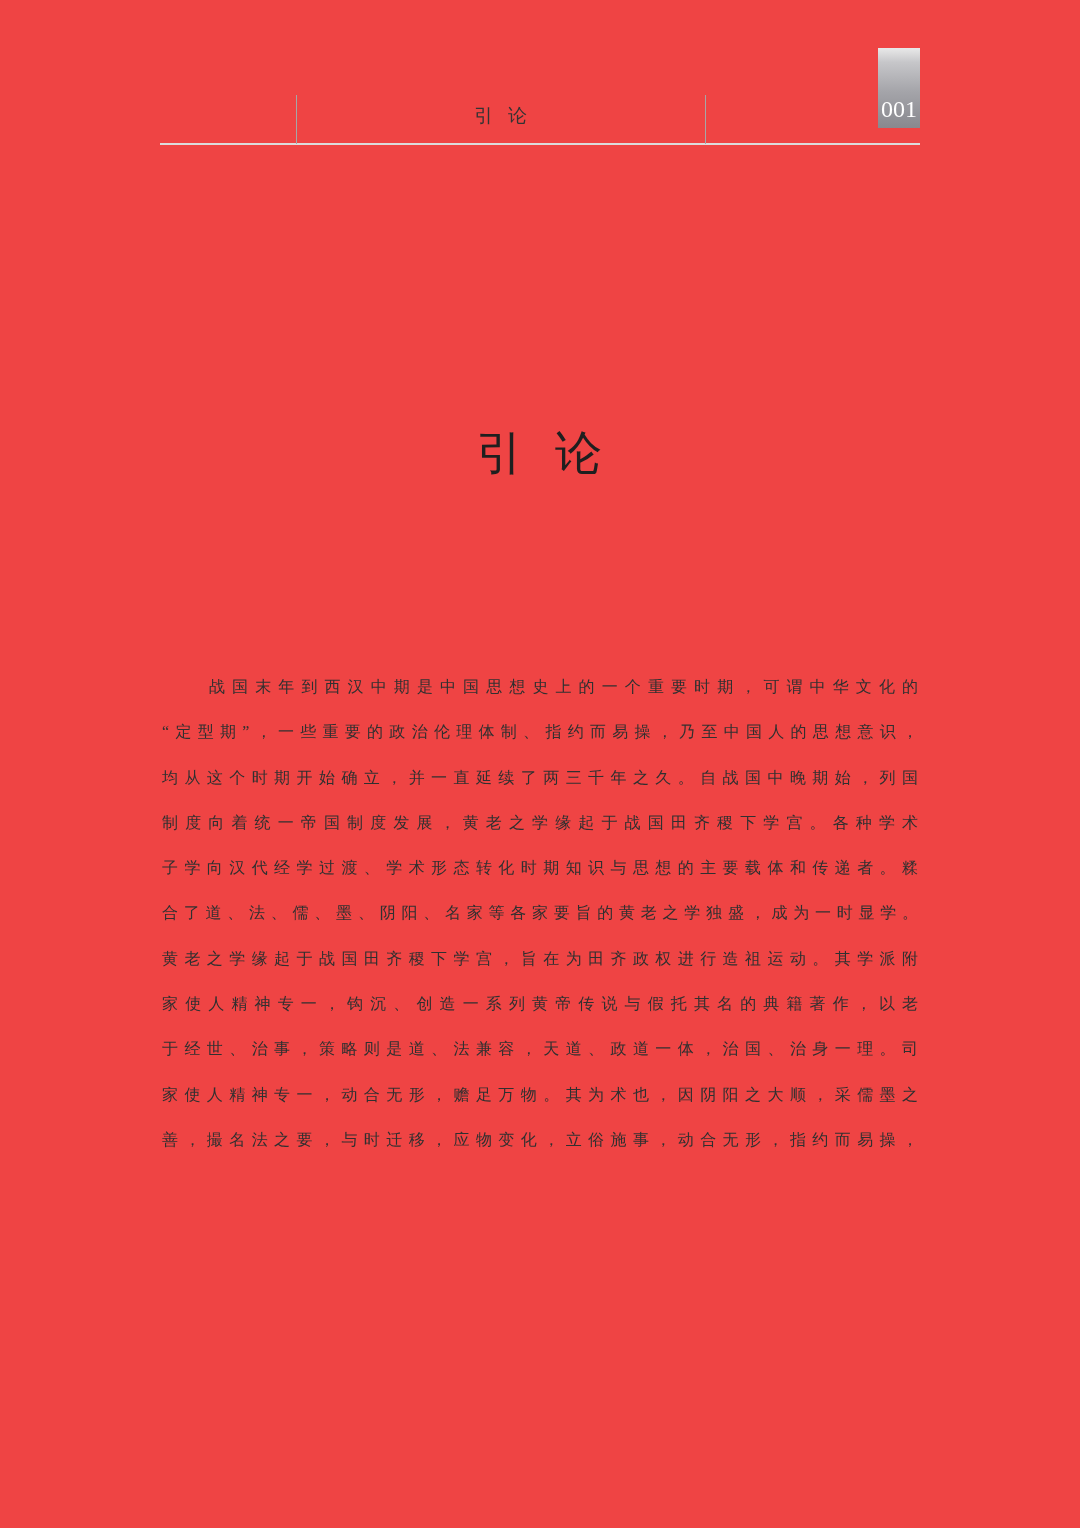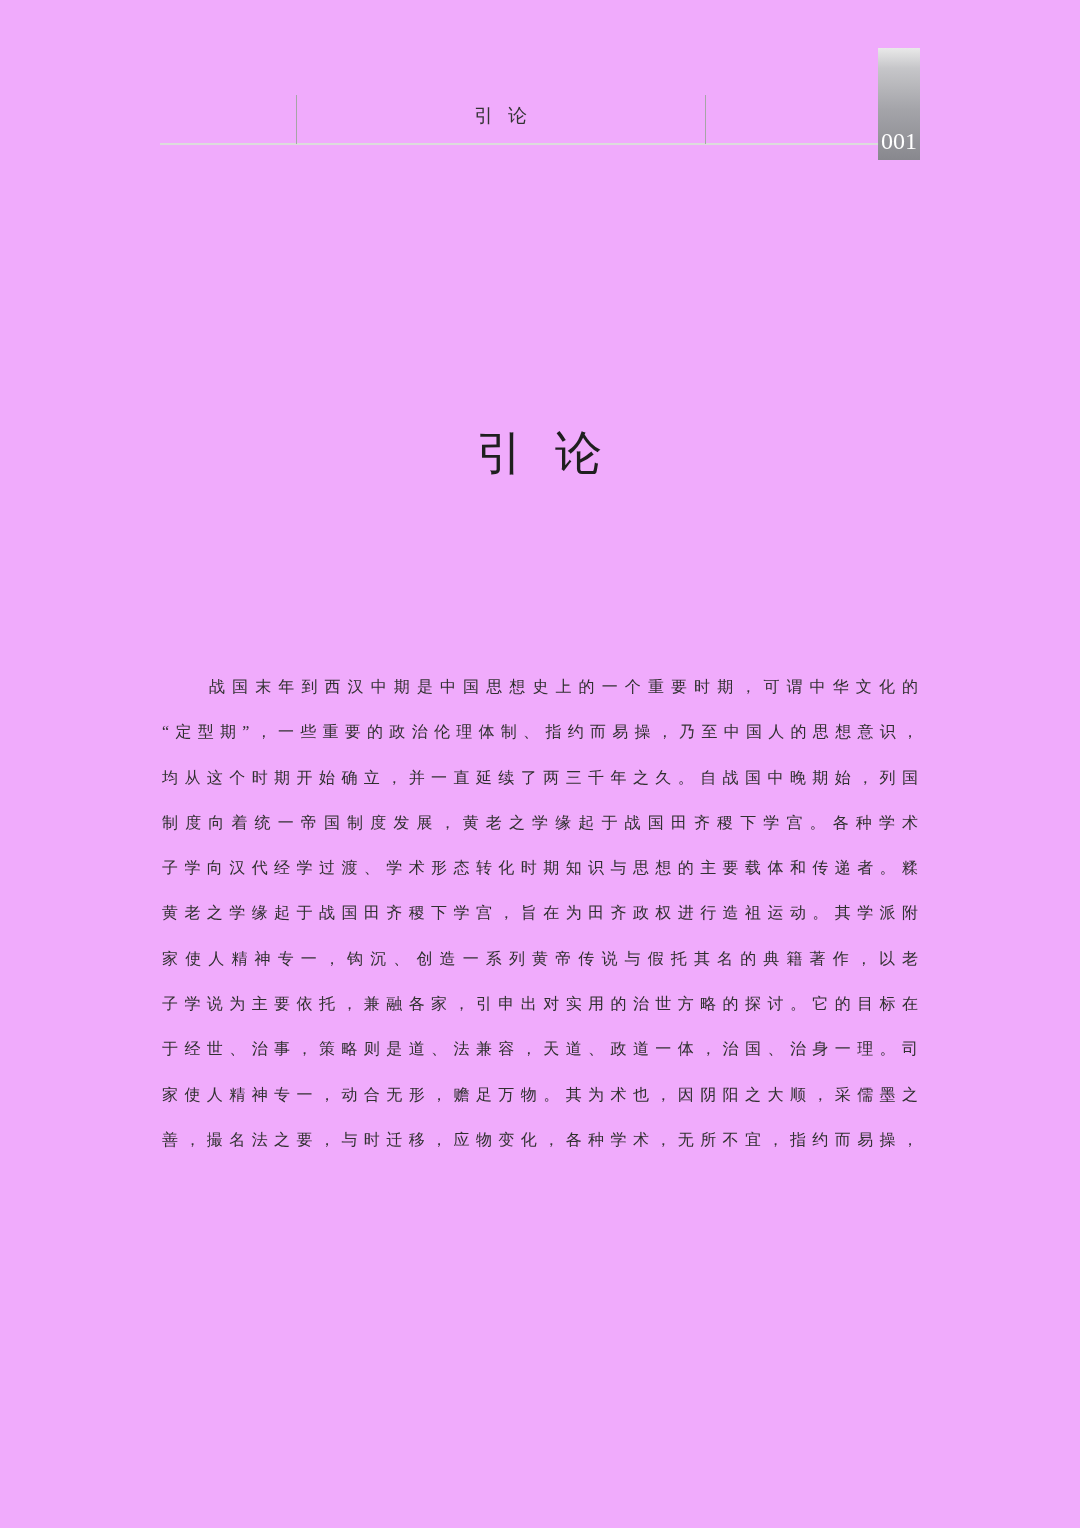--- a/index.html
+++ b/index.html
@@ -1,20 +1,20 @@
 <!DOCTYPE html>
 <html><head>
 <meta charset="utf-8">
 <style>
   html, body { margin: 0; padding: 0; background: #ffffff; }
   .page {
     position: relative;
     width: 1080px;
     height: 1528px;
-    background: #f0abfc;
+    background: #ef4444;
     overflow: hidden;
     font-family: "Liberation Serif", "DejaVu Serif", serif;
     color: #2f2f2f;
   }
 
   
   .header-rule {
     position: absolute;
     left: 160px;
     top: 143px;
@@ -43,21 +43,21 @@
     word-spacing: 8px;
     color: #333333;
   }
 
   
   .page-tab {
     position: absolute;
     left: 878px;
     top: 48px;
     width: 42px;
-    height: 112px;
+    height: 80px;
     background: linear-gradient(180deg, #e9e9e9 0%, #c6c6c9 18%, #a4a4a9 55%, #88888e 100%);
     display: flex;
     align-items: flex-end;
     justify-content: center;
   }
   .page-number {
     color: #ffffff;
     font-size: 24px;
     line-height: 1;
     padding-bottom: 7px;
@@ -112,21 +112,21 @@
   </div>
 
   <div class="doc-title">引 论</div>
 
   <div class="body-text">
     <div class="body-line indent">战国末年到西汉中期是中国思想史上的一个重要时期，可谓中华文化的</div>
     <div class="body-line">“定型期”，一些重要的政治伦理体制、指约而易操，乃至中国人的思想意识，</div>
     <div class="body-line">均从这个时期开始确立，并一直延续了两三千年之久。自战国中晚期始，列国</div>
     <div class="body-line">制度向着统一帝国制度发展，黄老之学缘起于战国田齐稷下学宫。各种学术</div>
     <div class="body-line">子学向汉代经学过渡、学术形态转化时期知识与思想的主要载体和传递者。糅</div>
+    <div class="body-line">合了道、法、儒、墨、阴阳、名家等各家要旨的黄老之学独盛，成为一时显学。</div>
     <div class="body-line">黄老之学缘起于战国田齐稷下学宫，旨在为田齐政权进行造祖运动。其学派附</div>
     <div class="body-line">家使人精神专一，钩沉、创造一系列黄帝传说与假托其名的典籍著作，以老</div>
-    <div class="body-line">子学说为主要依托，兼融各家，引申出对实用的治世方略的探讨。它的目标在</div>
     <div class="body-line">于经世、治事，策略则是道、法兼容，天道、政道一体，治国、治身一理。司</div>
     <div class="body-line">家使人精神专一，动合无形，赡足万物。其为术也，因阴阳之大顺，采儒墨之</div>
-    <div class="body-line">善，撮名法之要，与时迁移，应物变化，各种学术，无所不宜，指约而易操，</div>
+    <div class="body-line">善，撮名法之要，与时迁移，应物变化，立俗施事，动合无形，指约而易操，</div>
   </div>
 
 </div>
 
 </body></html>

